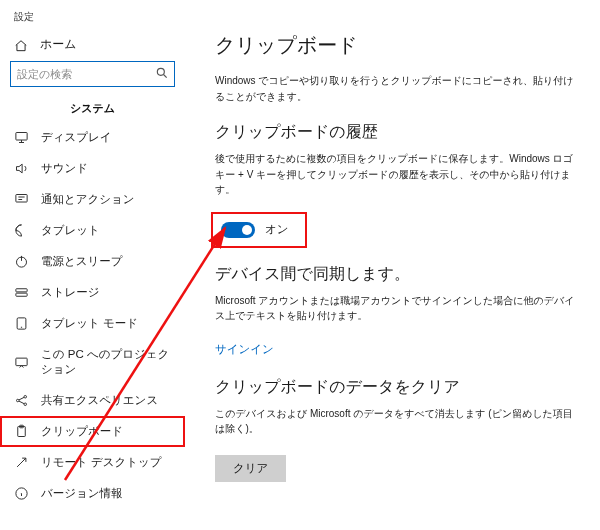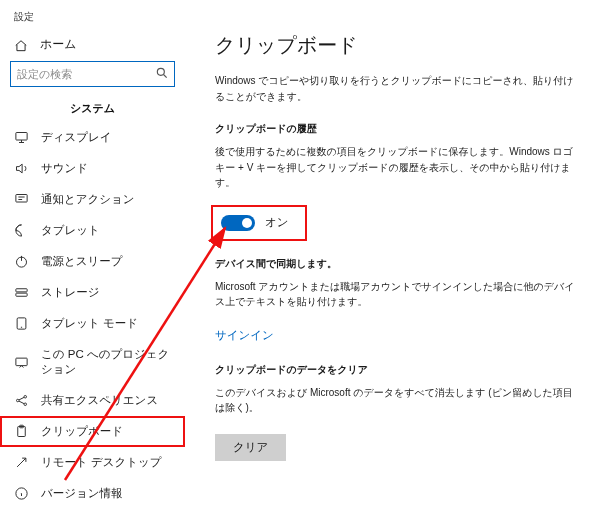--- a/index.html
+++ b/index.html
@@ -94,22 +94,22 @@
     font-weight: 500;
     margin-bottom: 14px;
   }
   .desc {
     font-size: 10px;
     color: #222;
     line-height: 1.55;
     margin-bottom: 18px;
   }
   .subhead {
-    font-size: 10px;
-    font-weight: 700;
+    font-size: 16px;
+    font-weight: 400;
     margin: 8px 0 8px 0;
   }
   .block { margin-bottom: 20px; }
 
   .toggle-row {
     display: inline-flex;
     align-items: center;
     gap: 10px;
     padding: 6px 14px 6px 6px;
   }

